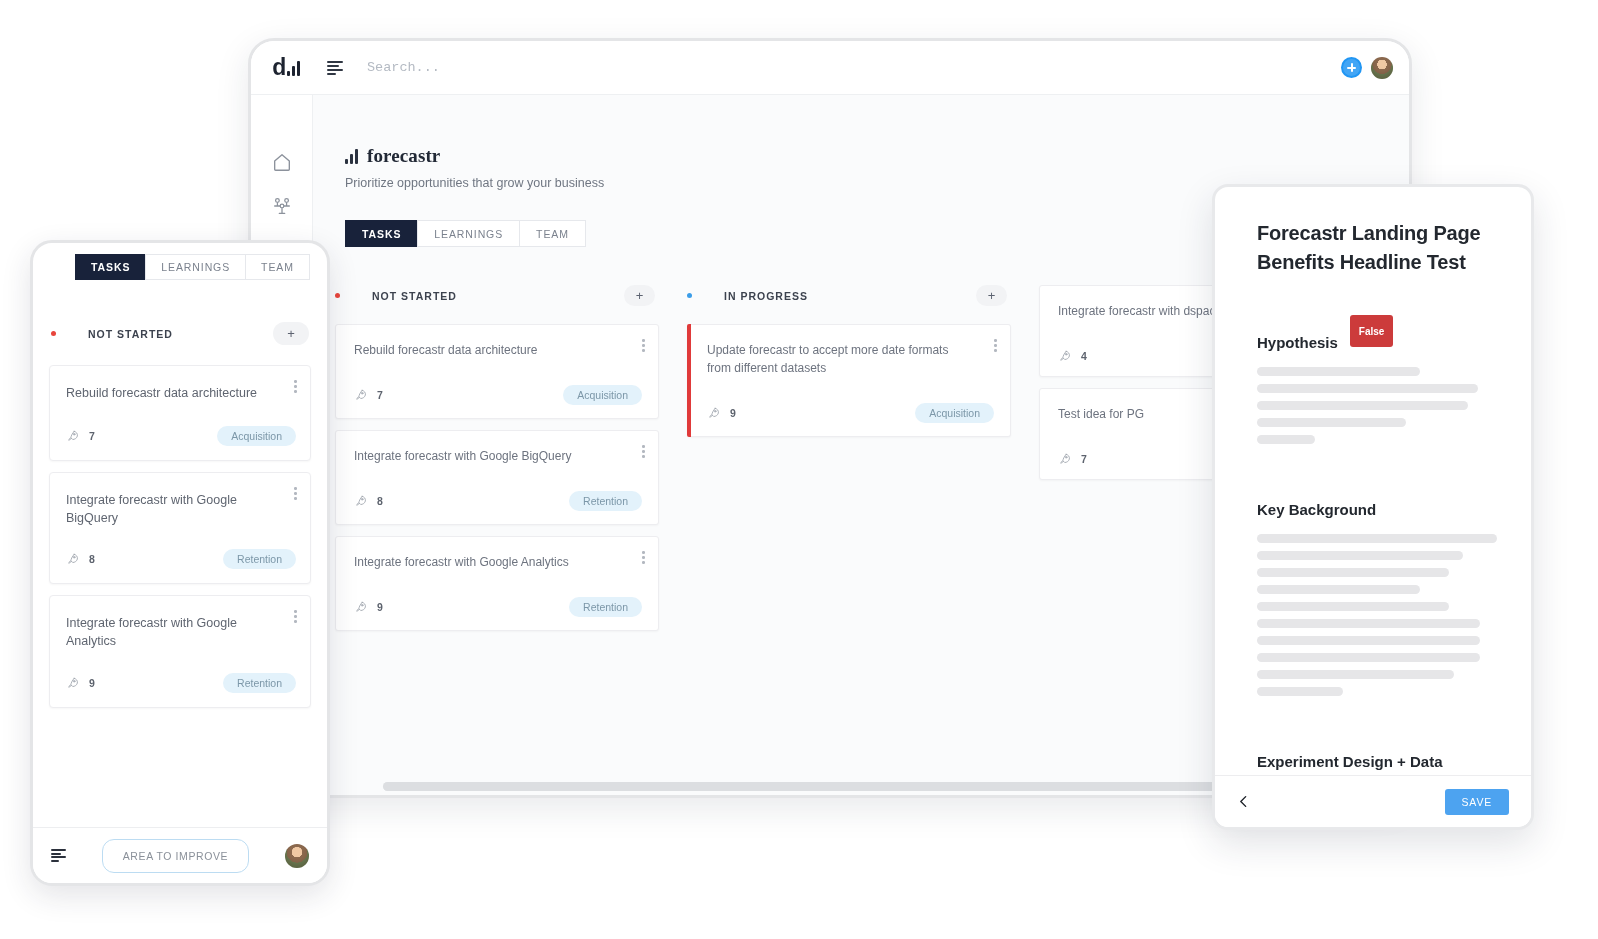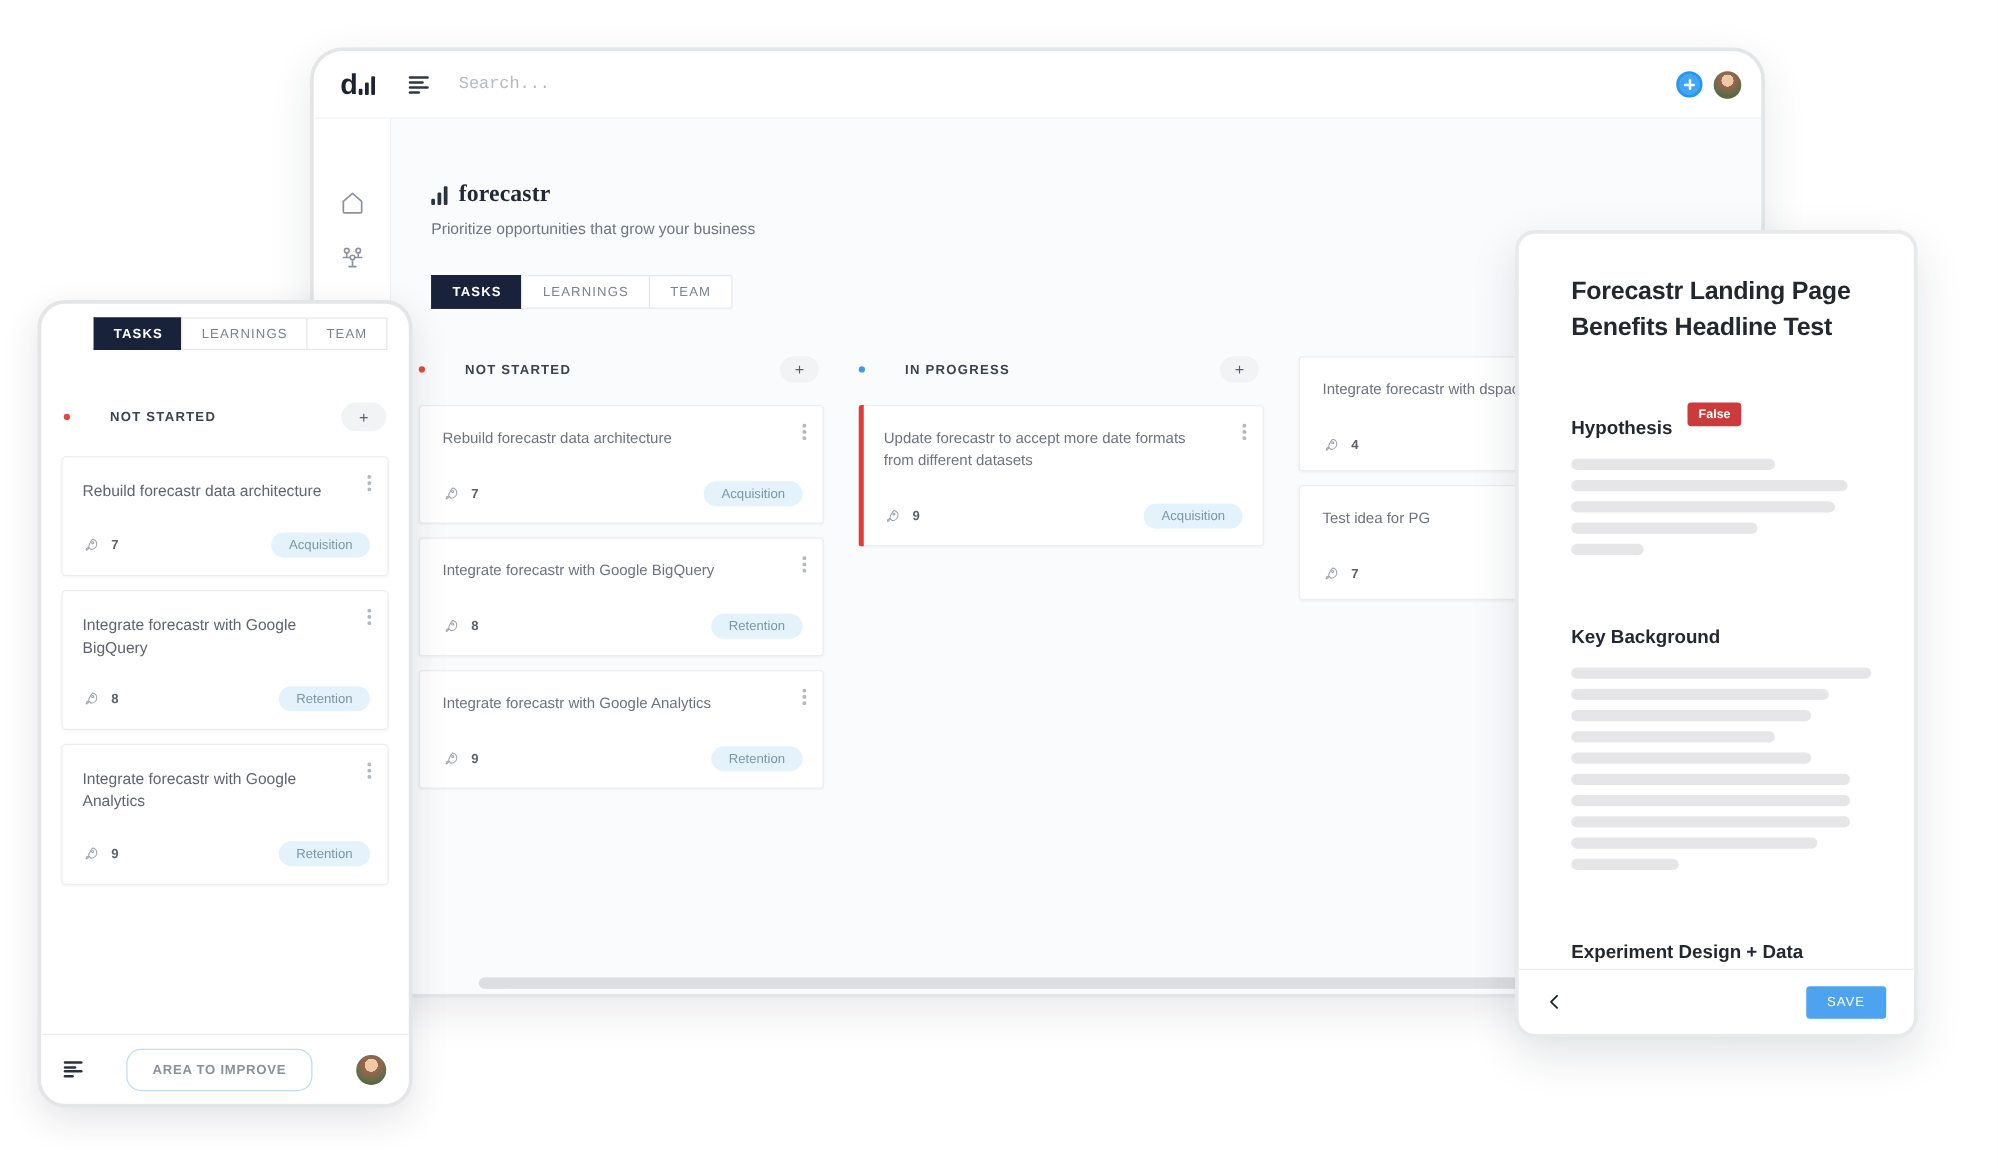--- a/index.html
+++ b/index.html
@@ -189,37 +189,37 @@
   }
   #mobile-foot-icon span { display: block; height: 2px; background: #2b313c; border-radius: 1px; }
   #mobile-foot-icon span:nth-child(1) { width: 100%; }
   #mobile-foot-icon span:nth-child(2) { width: 68%; }
   #mobile-foot-icon span:nth-child(3) { width: 100%; }
   #mobile-foot-icon span:nth-child(4) { width: 50%; }
   #improve-btn {
     height: 24px; padding: 16px 20px; border-radius: 12px;
     border: 1px solid #bcdcf2; background: #ffffff; color: #8a9099;
     font-size: 10.5px; letter-spacing: .6px; cursor: pointer;
-    display: flex; align-items: center; font-family: "Liberation Sans", sans-serif; font-weight: bold;
+    display: flex; align-items: center; font-family: "Liberation Sans", sans-serif;
   }
 
   
   #detail {
     position: absolute; left: 1212px; top: 184px;
     width: 322px; height: 646px;
     background: #ffffff; border: 3px solid #e8e9eb; border-radius: 16px;
     box-shadow: 0 14px 36px rgba(30,35,60,.13);
     overflow: hidden; display: flex; flex-direction: column;
   }
   #detail-scrollarea { flex: 1; padding: 32px 34px 0 42px; overflow: hidden; }
   .d-title { font-size: 20px; font-weight: 700; color: #23282f; line-height: 1.45; letter-spacing: -.2px; }
   .d-sec { margin-top: 34px; display: flex; align-items: center; gap: 12px; }
   .d-sec-h { font-size: 15px; font-weight: 700; color: #23282f; margin-top: 23px; }
   .badge {
-    height: 19px; padding: 0 9px; border-radius: 3px; background: #cc3b3b;
+    height: 32px; padding: 0 9px; border-radius: 3px; background: #cc3b3b;
     color: #ffffff; font-size: 10px; font-weight: 700;
     display: flex; align-items: center;
   }
   .skels { margin-top: 16px; display: flex; flex-direction: column; gap: 8px; }
   .skel { height: 9px; border-radius: 5px; background: #e6e6e8; }
   .d-sub { margin-top: 38px; font-size: 13px; color: #2b313a; }
   #detail-foot {
     height: 52px; border-top: 1px solid #ededef; background: #ffffff;
     display: flex; align-items: center; justify-content: space-between;
     padding: 0 22px;

